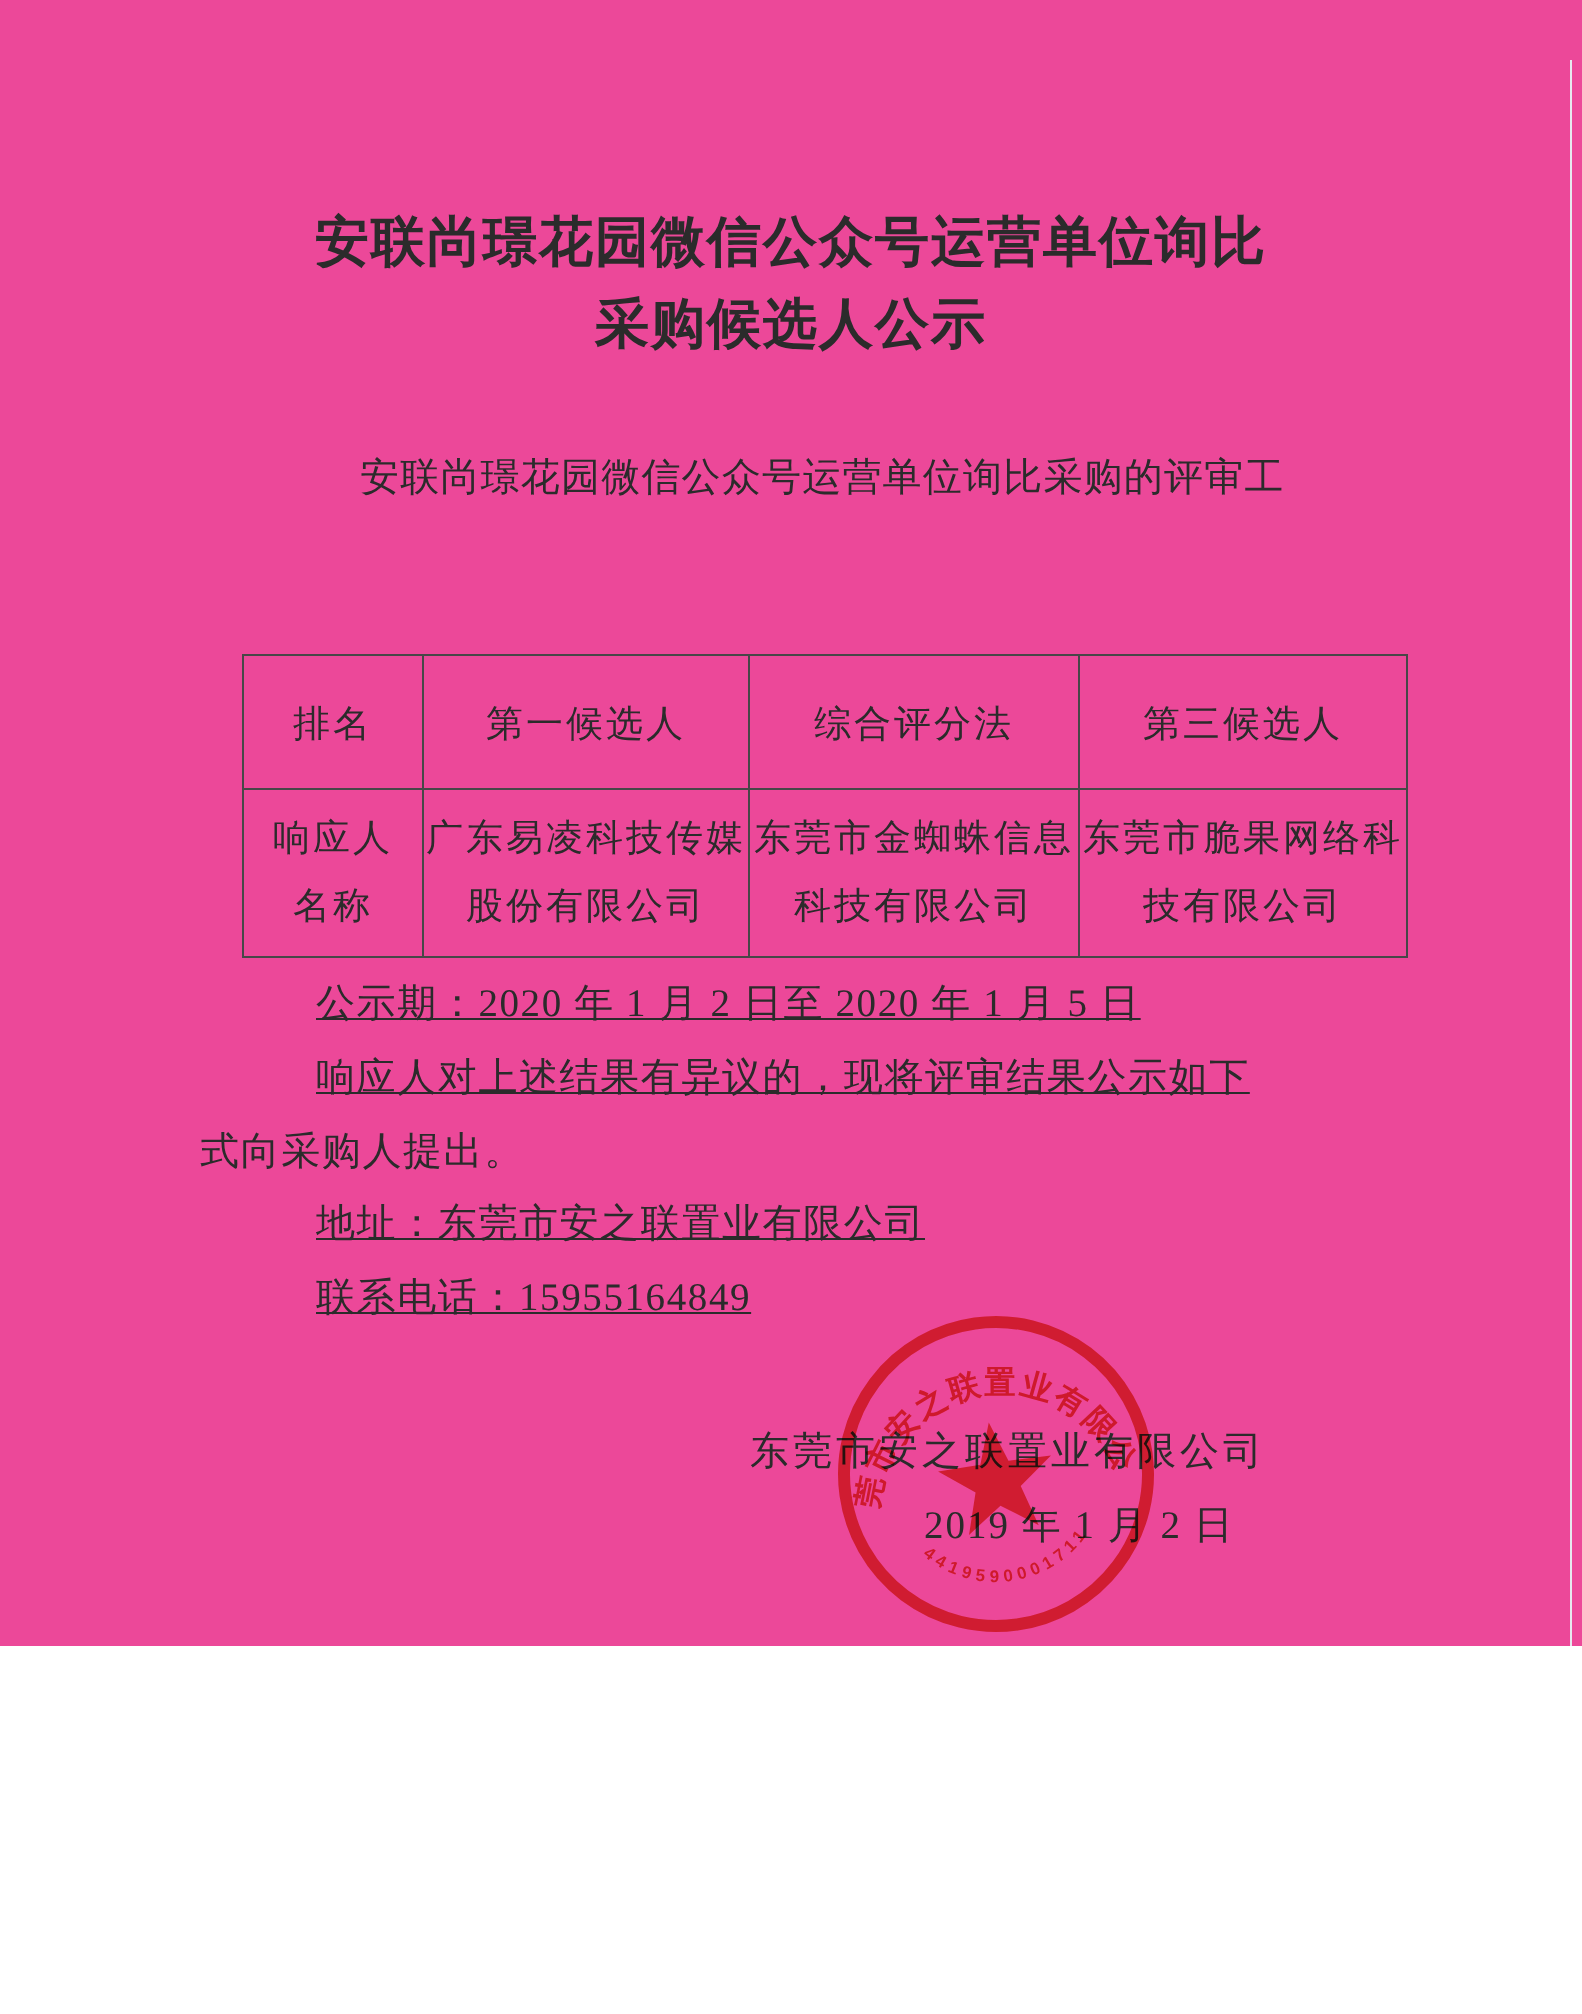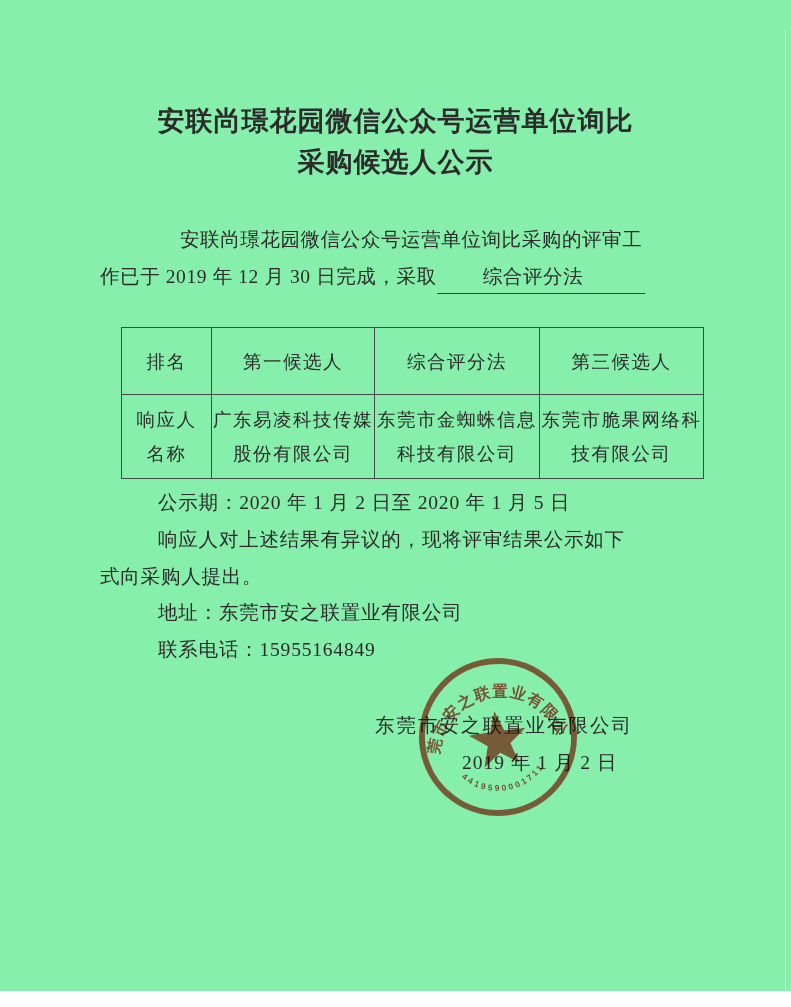--- a/index.html
+++ b/index.html
@@ -1,19 +1,19 @@
 <!DOCTYPE html>
 <html><head>
 <meta charset="utf-8">
 <style>
   html,body{margin:0;padding:0;background:#fff;}
   .page{
     position:relative;
-    width:791px;height:991px;
-    background:#86efac;
+    width:791px;height:823px;
+    background:#ec4899;
     overflow:hidden;
     font-family:"Liberation Serif","DejaVu Serif",serif;
     color:#262626;
   }
   .scan-edge{
     position:absolute;right:5px;top:30px;bottom:0;width:1px;
     background:#e7e7ee;
   }
   .title{
     position:absolute;left:0;right:0;top:101px;
@@ -54,21 +54,21 @@
   }
   tr.head-row td{height:66px;}
   tr.body-row td{height:83px;line-height:34px;}
   .notes{
     position:absolute;left:100px;top:485px;width:600px;
     font-size:19.5px;line-height:36.8px;
     letter-spacing:0.8px;
     color:#2b2b2b;
     white-space:nowrap;
   }
-  .indentN{padding-left:58px;}
+  .indentN{padding-left:58px;text-decoration:underline;}
   .sig-company{
     position:absolute;left:375px;top:712px;
     font-size:19.5px;letter-spacing:2px;color:#2b2b2b;
     white-space:nowrap;
   }
   .sig-date{
     position:absolute;left:462px;top:749px;
     font-size:19.5px;letter-spacing:1px;color:#2b2b2b;
     white-space:nowrap;
   }
@@ -86,21 +86,20 @@
 
   <div class="scan-edge"></div>
 
   <div class="title">
     <div>安联尚璟花园微信公众号运营单位询比</div>
     <div>采购候选人公示</div>
   </div>
 
   <div class="body-par">
     <div class="indent2">安联尚璟花园微信公众号运营单位询比采购的评审工</div>
-    <div><span>作已于 2019 年 12 月 30 日完成，采取</span><span class="uline">综合评分法</span></div>
   </div>
 
   <table class="result">
     <colgroup>
       <col style="width:90px">
         <col style="width:163px">
         <col style="width:165px">
         <col style="width:164px">
     </colgroup>
     <tbody>

